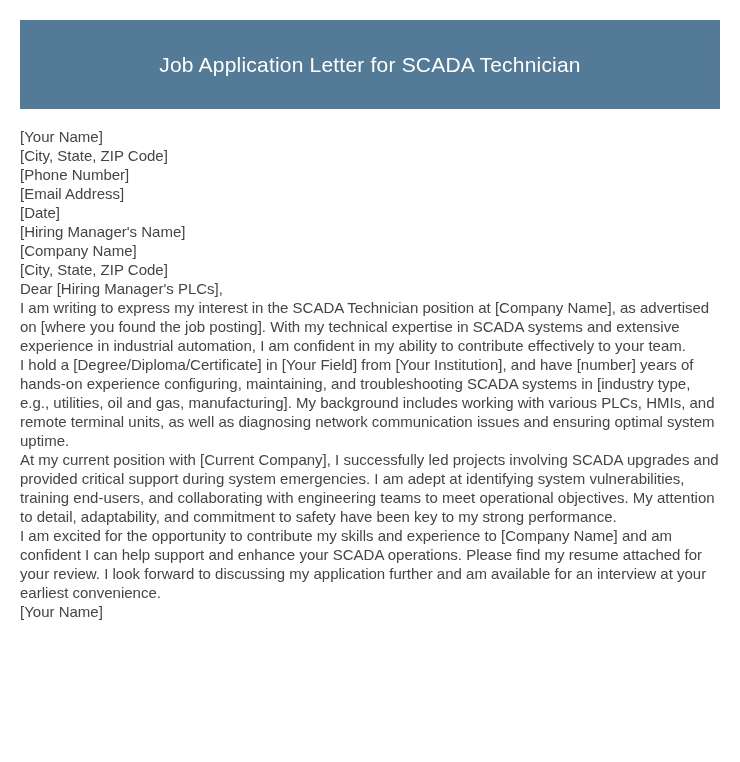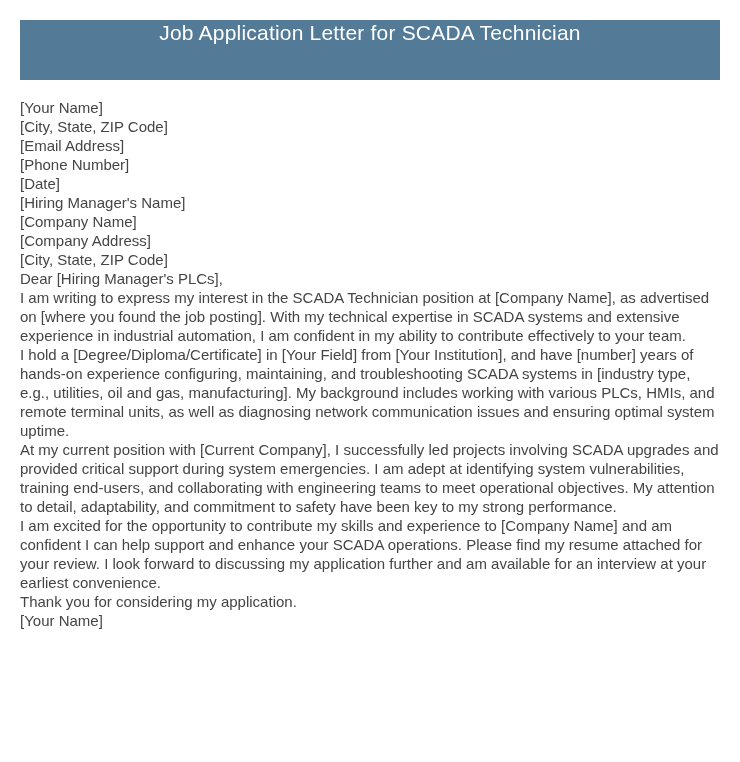--- a/index.html
+++ b/index.html
@@ -19,24 +19,24 @@
     width: 740px;
     height: 762px;
     position: relative;
     background: #ffffff;
     box-sizing: border-box;
   }
 
   
   .header-banner {
     margin: 20px 20px 0 20px;
-    height: 60px;
+    height: 89px;
     background: #537a96;
     display: flex;
-    align-items: flex-start;
+    align-items: center;
     justify-content: center;
     box-sizing: border-box;
   }
   .header-title {
     color: #ffffff;
     font-size: 21px;
     font-weight: 400;
     letter-spacing: 0.2px;
     line-height: 1.2;
     text-align: center;
@@ -71,37 +71,35 @@
 
   <div class="header-banner">
     <div class="header-title">Job Application Letter for SCADA Technician</div>
   </div>
 
   <div class="letter-body">
 
     <div>
       <div class="letter-line">[Your Name]</div>
       <div class="letter-line">[City, State, ZIP Code]</div>
+      <div class="letter-line">[Phone Number]</div>
       <div class="letter-line">[Email Address]</div>
-      <div class="letter-line">[Phone Number]</div>
     </div>
 
     <div class="letter-line">[Date]</div>
 
     <div>
       <div class="letter-line">[Hiring Manager's Name]</div>
       <div class="letter-line">[Company Name]</div>
-      <div class="letter-line">[Company Address]</div>
       <div class="letter-line">[City, State, ZIP Code]</div>
     </div>
 
     <div class="letter-line">Dear [Hiring Manager's PLCs],</div>
 
     <p class="letter-para">I am writing to express my interest in the SCADA Technician position at [Company Name], as advertised on [where you found the job posting]. With my technical expertise in SCADA systems and extensive experience in industrial automation, I am confident in my ability to contribute effectively to your team.</p>
     <p class="letter-para">I hold a [Degree/Diploma/Certificate] in [Your Field] from [Your Institution], and have [number] years of hands-on experience configuring, maintaining, and troubleshooting SCADA systems in [industry type, e.g., utilities, oil and gas, manufacturing]. My background includes working with various PLCs, HMIs, and remote terminal units, as well as diagnosing network communication issues and ensuring optimal system uptime.</p>
     <p class="letter-para">At my current position with [Current Company], I successfully led projects involving SCADA upgrades and provided critical support during system emergencies. I am adept at identifying system vulnerabilities, training end-users, and collaborating with engineering teams to meet operational objectives. My attention to detail, adaptability, and commitment to safety have been key to my strong performance.</p>
     <p class="letter-para">I am excited for the opportunity to contribute my skills and experience to [Company Name] and am confident I can help support and enhance your SCADA operations. Please find my resume attached for your review. I look forward to discussing my application further and am available for an interview at your earliest convenience.</p>
 
-    <div class="letter-line">Thank you for considering my application.</div>
     <div class="letter-line">[Your Name]</div>
 
   </div>
 </div>
 
 </body></html>

